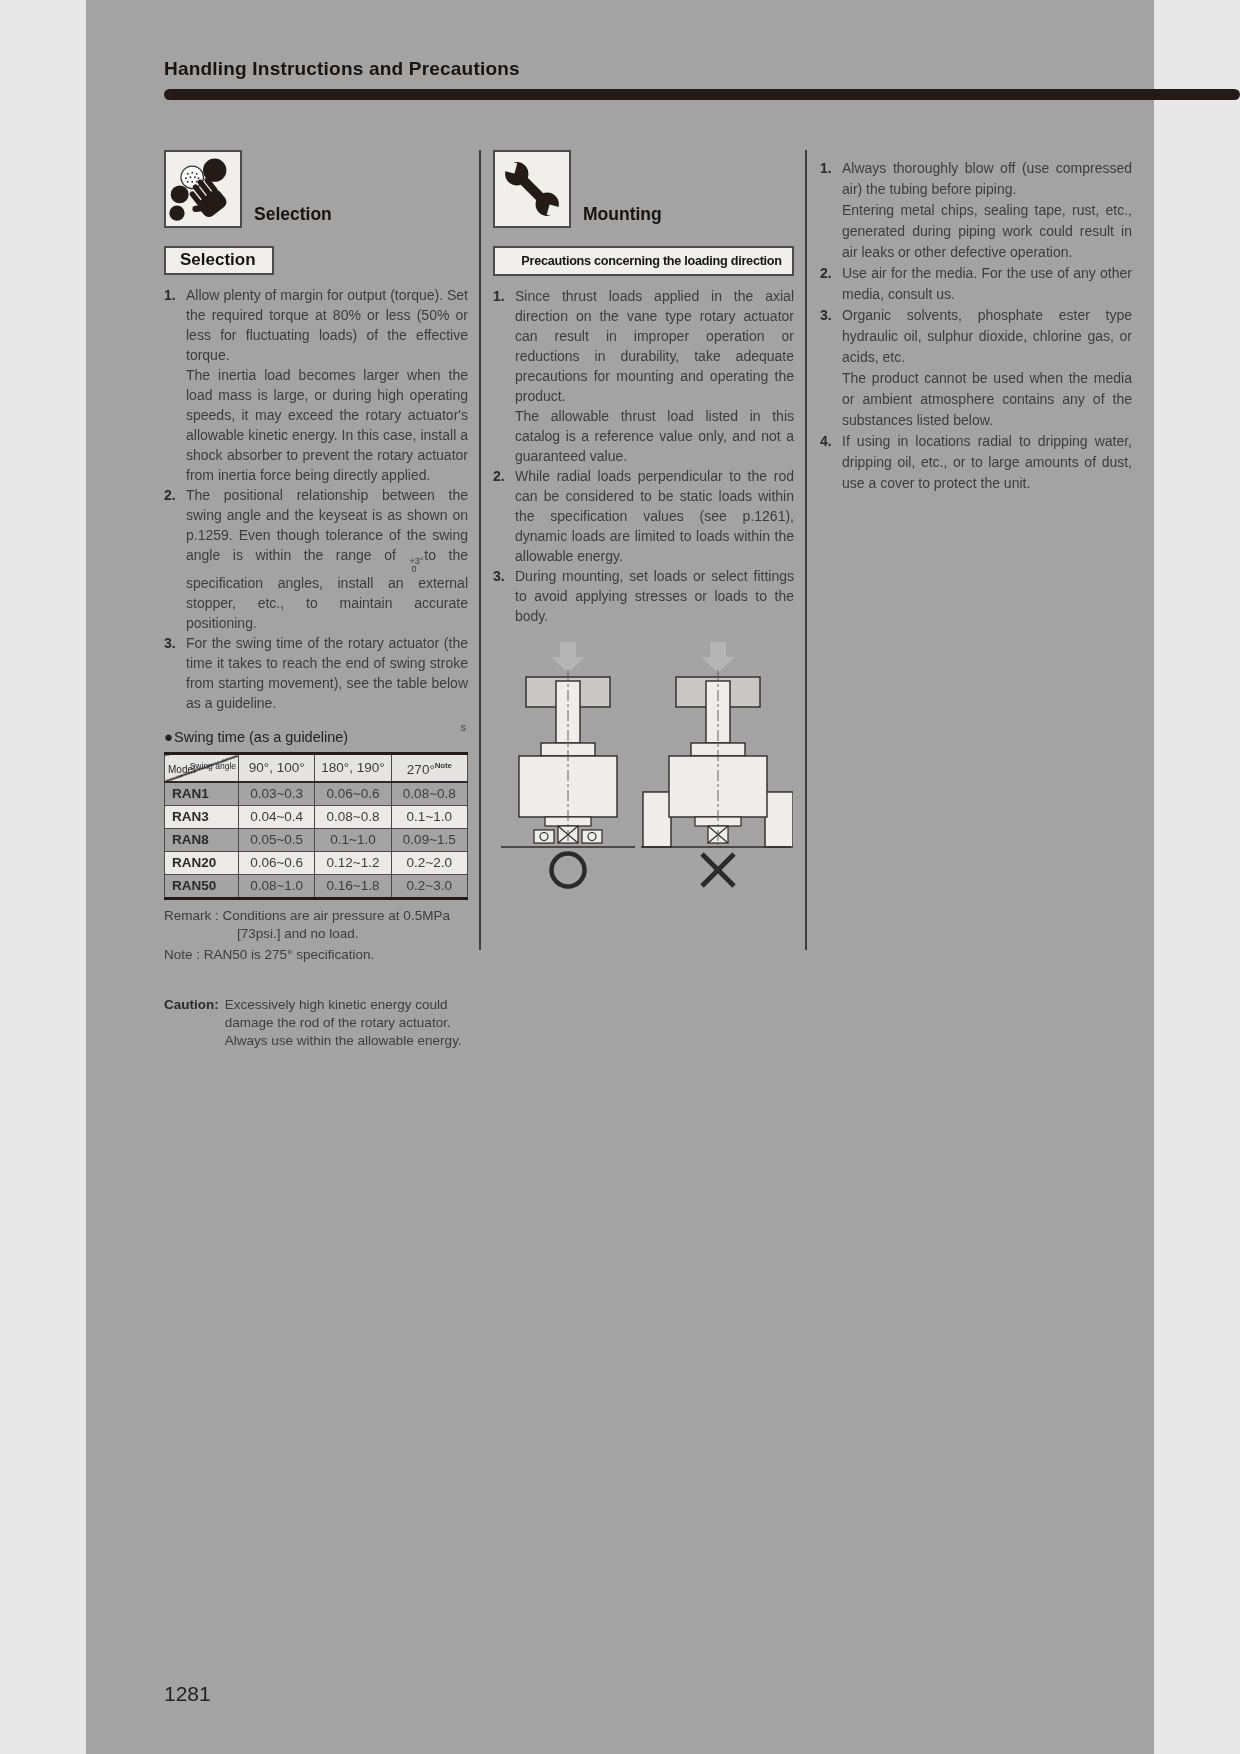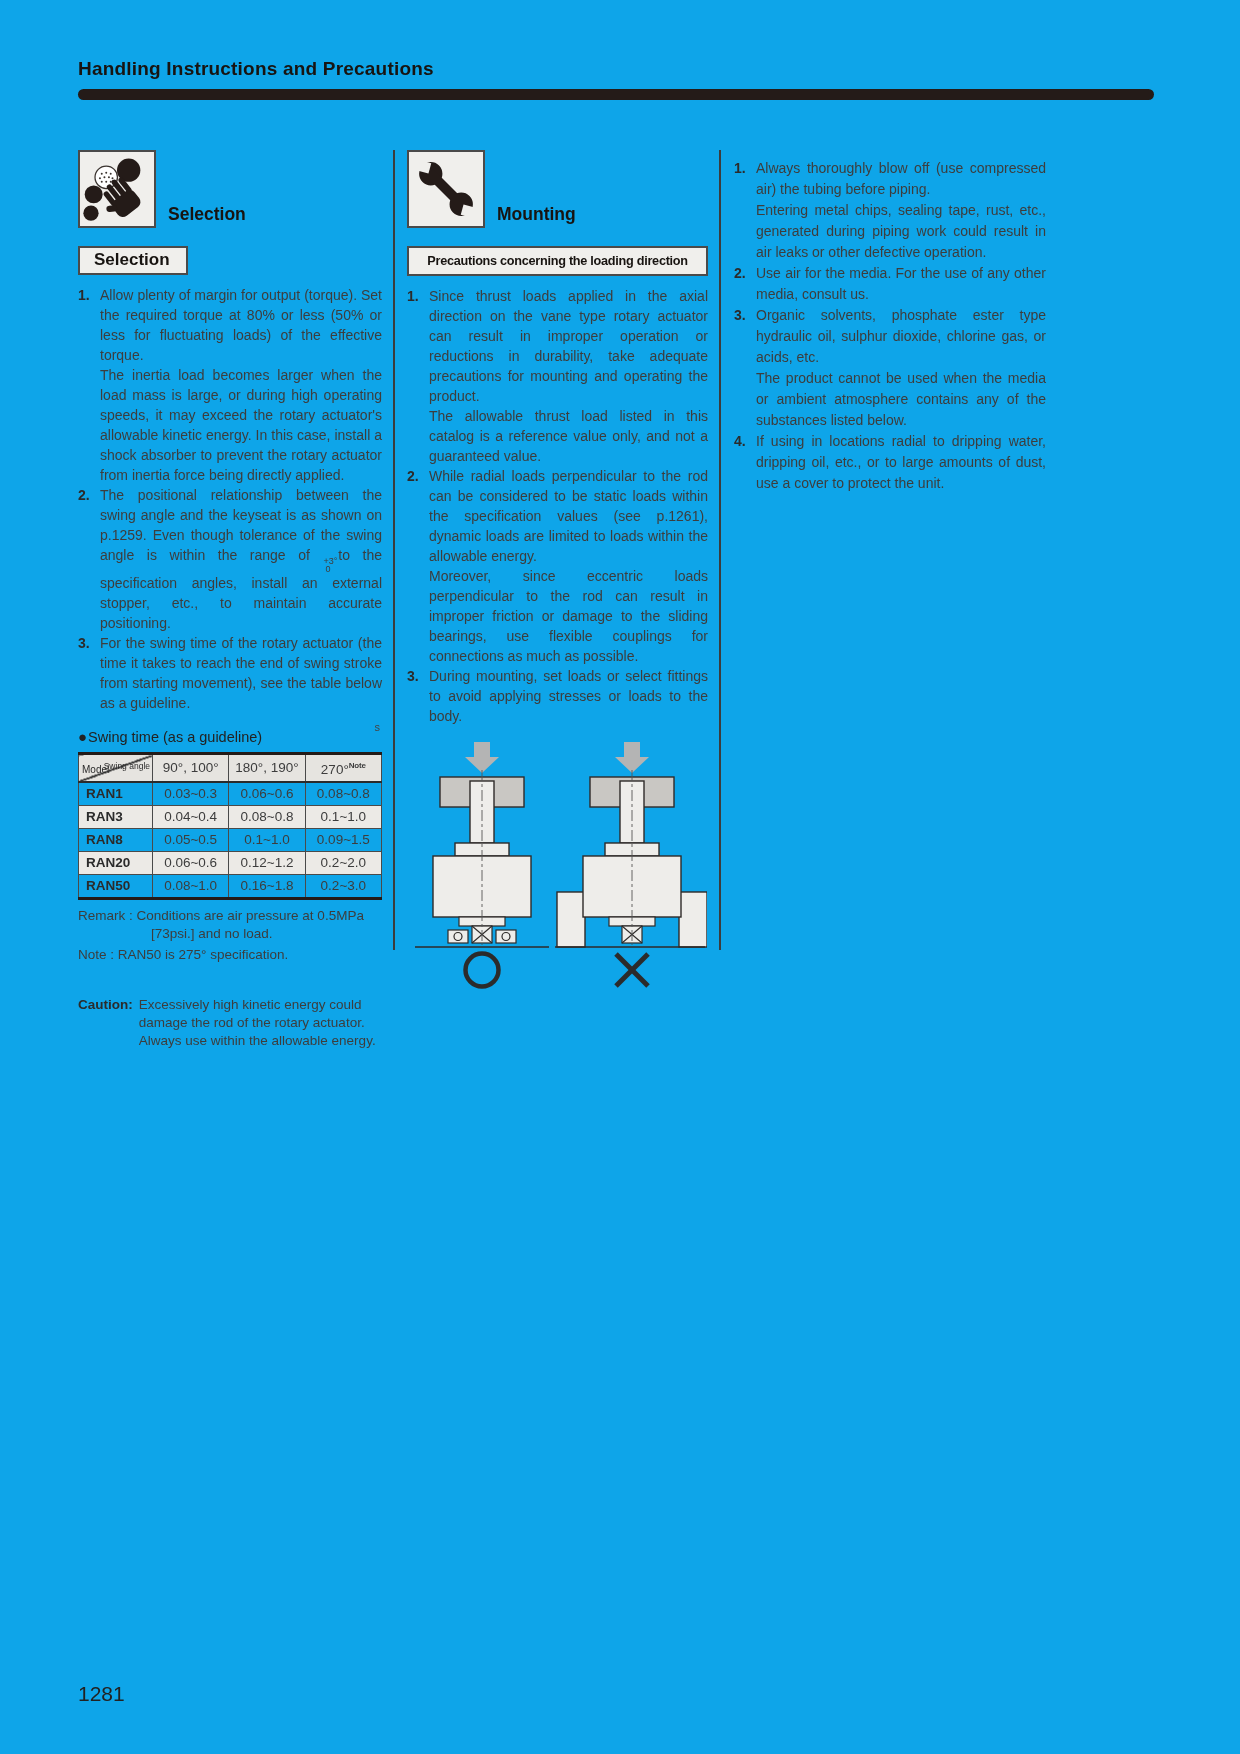--- a/index.html
+++ b/index.html
@@ -1,19 +1,19 @@
 <!DOCTYPE html>
 <html><head>
 <meta charset="utf-8">
 <style>
   * { margin:0; padding:0; box-sizing:border-box; }
   html,body { background:#e8e8e8; }
   .page {
-    position:relative; width:1240px; height:1754px; margin:0 auto;
-    background:#0ea5e9; color:#3d3d3d;
+    position:relative; width:1068px; height:1754px; margin:0 auto;
+    background:#a3a3a3; color:#3d3d3d;
     font-family:"Liberation Sans","DejaVu Sans",sans-serif;
   }
   
   .header { position:absolute; left:78px; top:58px; width:1076px; }
   .page-title { font-size:19px; font-weight:bold; color:#181411; letter-spacing:.2px; }
   .title-bar { margin-top:9px; height:11px; width:100%; background:#241b18; border-radius:6px; }
 
   
   .columns { position:absolute; left:78px; top:150px; display:flex; align-items:flex-start; }
   .col { font-size:14px; line-height:20px; }
@@ -30,21 +30,21 @@
   }
   .icon-label { font-size:17.5px; font-weight:bold; color:#181411; margin:0 0 4px 12px; }
 
   
   .box-heading {
     display:inline-block; border:2px solid #4a4a4a; background:#f0efec;
     font-size:17px; font-weight:bold; color:#181411; padding:2px 16px 3px 14px;
     margin-bottom:10px;
   }
   .box-heading-wide {
-    display:block; border:2px solid #4a4a4a; background:#f0efec; text-align:center;
+    display:block; border:2px solid #4a4a4a; background:#f0efec; text-align:right;
     font-size:13.5px; font-weight:bold; color:#181411; padding:3px 2px;
     margin-bottom:10px; white-space:nowrap;
   }
   .box-heading-wide .squeeze { display:inline-block; transform:scaleX(.94); transform-origin:center; letter-spacing:-.3px; }
 
   
   .item { display:flex; }
   .item .n { width:22px; flex:none; font-weight:bold; color:#2b2b2b; }
   .item .b { flex:1; }
   .item .b p { text-align:justify; }
@@ -244,21 +244,20 @@
         <div class="n">1.</div>
         <div class="b">
           <p>Since thrust loads applied in the axial direction on the vane type rotary actuator can result in improper operation or reductions in durability, take adequate precautions for mounting and operating the product.</p>
           <p>The allowable thrust load listed in this catalog is a reference value only, and not a guaranteed value.</p>
         </div>
       </div>
       <div class="item">
         <div class="n">2.</div>
         <div class="b">
           <p>While radial loads perpendicular to the rod can be considered to be static loads within the specification values (see p.1261), dynamic loads are limited to loads within the allowable energy.</p>
-          <p>Moreover, since eccentric loads perpendicular to the rod can result in improper friction or damage to the sliding bearings, use flexible couplings for connections as much as possible.</p>
         </div>
       </div>
       <div class="item">
         <div class="n">3.</div>
         <div class="b">
           <p>During mounting, set loads or select fittings to avoid applying stresses or loads to the body.</p>
         </div>
       </div>
 
       <svg class="diagram" width="300" height="252" viewBox="0 0 300 252">

